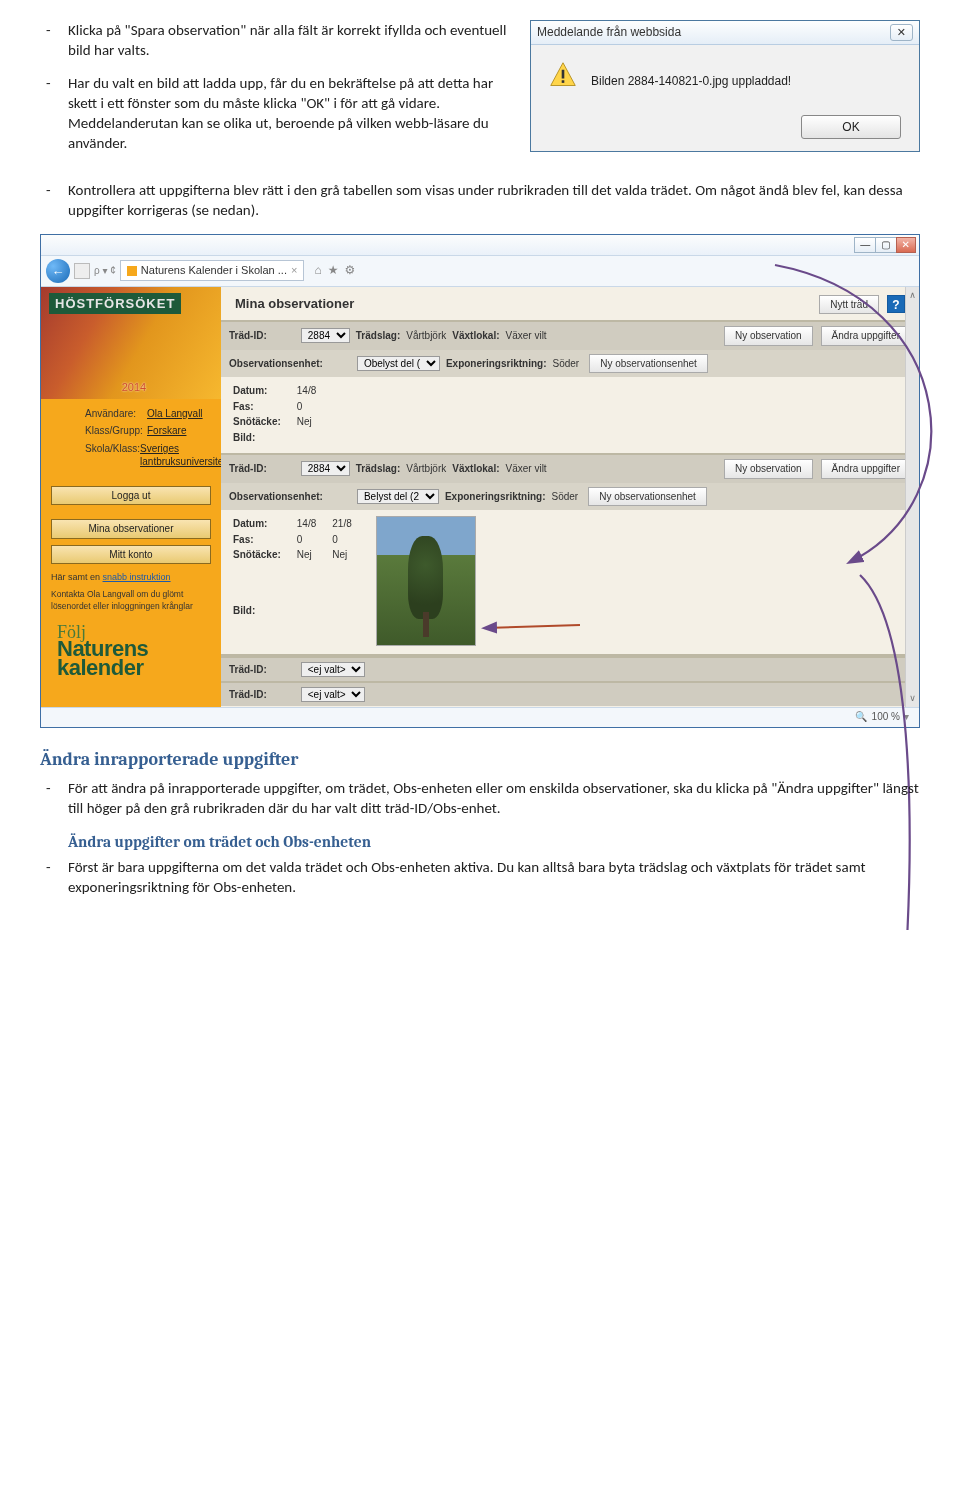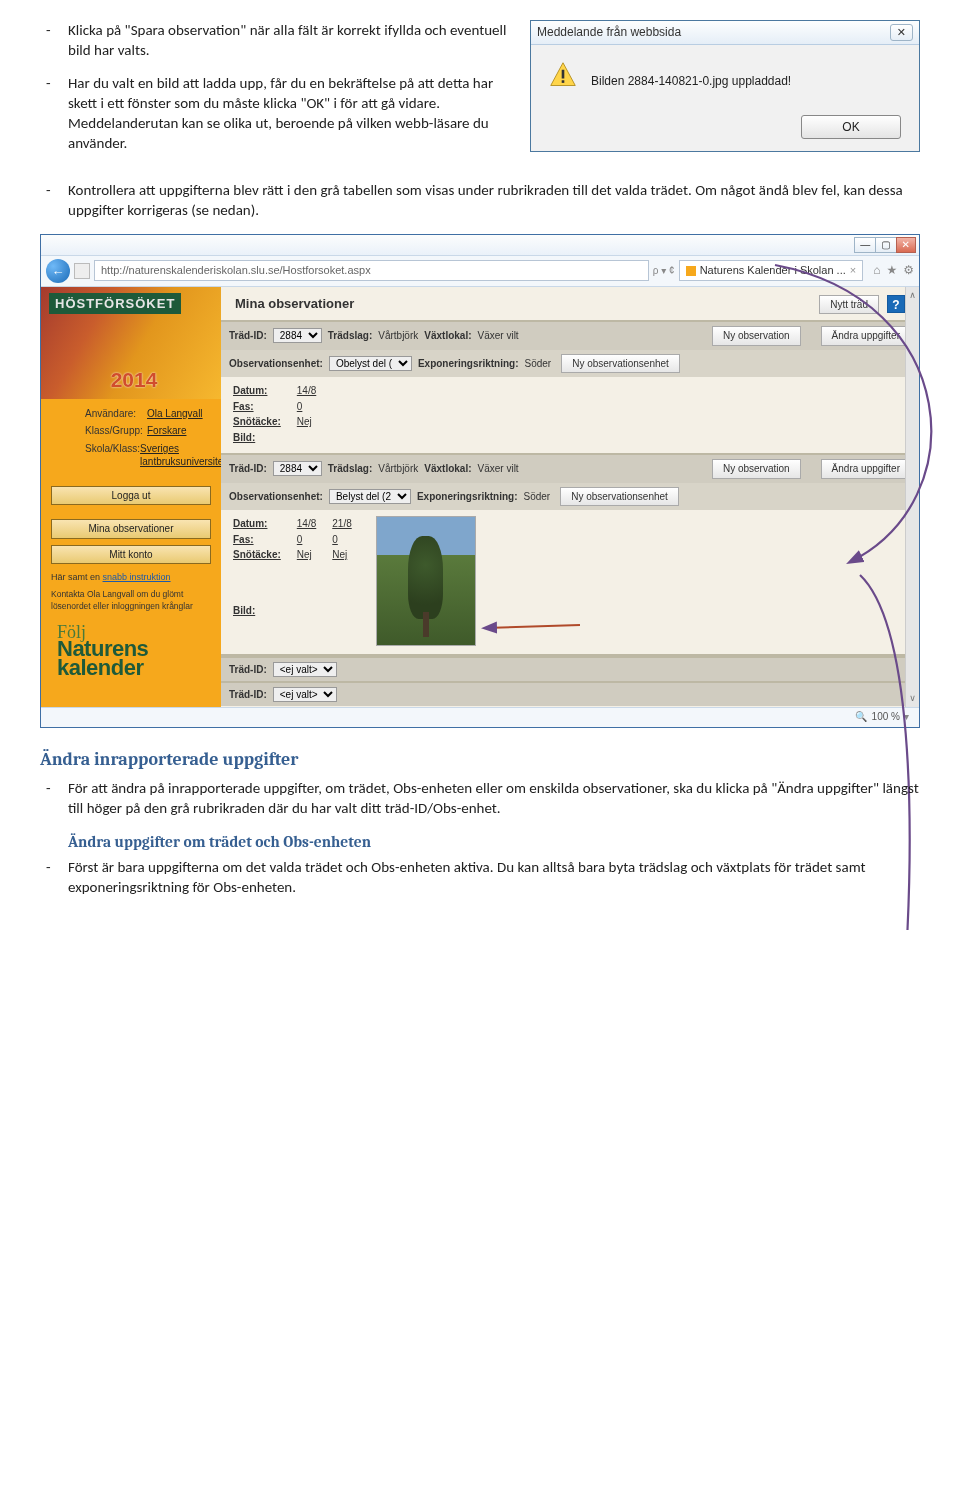--- a/index.html
+++ b/index.html
@@ -42,46 +42,46 @@
   .addr-row { display:flex; align-items:center; gap:4px; padding:3px 5px; background:#f3f7fb; border-bottom:1px solid #c9d8e8; }
   .nav-back { width:24px;height:24px;border-radius:50%;background:radial-gradient(circle at 30% 30%,#6fb9f7,#1a6ab7);display:flex;align-items:center;justify-content:center;color:#fff;font-size:13px; }
   .addr-input { flex:1; border:1px solid #b7c5d5; background:#fff; padding:2px 6px; font-size:11px; color:#666; }
   .tabbox { border:1px solid #b7c5d5; background:#fff; padding:2px 6px; font-size:11px; display:flex; align-items:center; gap:4px; }
   .tab-x { color:#999; }
   .mini-icons { display:flex; gap:6px; color:#888; font-size:12px; margin-left:6px; }
   .page-area { display:flex; background:#eee; height:440px; overflow:hidden; }
   .sidebar { width:180px; background:#f6a81c; color:#222; display:flex; flex-direction:column; }
   .banner { position:relative; height:112px; background:linear-gradient(120deg,#a43a2e 0%,#c95d2c 30%,#e2961d 55%,#f6b82f 100%); }
   .banner-title { position:absolute; top:6px; left:8px; background:#1e5a3a; color:#e5e5e5; font-weight:bold; font-size:13px; padding:2px 6px; letter-spacing:1px; }
-  .banner-year { position:absolute; bottom:4px; left:6px; right:0; text-align:center; color:#d14d2c; font-weight:bold; font-size:21px; text-shadow:0 0 2px #fff; }
+  .banner-year { position:absolute; bottom:4px; left:6px; right:0; text-align:center; color:#d14d2c; font-weight:normal; font-size:11px; text-shadow:0 0 2px #fff; }
   .user-box { padding:8px 8px 10px; font-size:10px; }
   .user-row { display:flex; margin-bottom:4px; }
   .user-row .lab { width:62px; color:#333;margin-left:36px; }
   .user-row .val { flex:1; color:#222; text-decoration:underline; }
   .side-btn { margin:3px 10px; border:1px solid #8a6a20; background:linear-gradient(#f9e4b1,#e9ca72); padding:2px 20px; text-align:center; font-size:10px; }
   .side-note { font-size:9px; padding:4px 10px; color:#333; }
   .side-note a{ color:#1e5aa8; text-decoration:underline; }
   .side-note2 { font-size:8.5px; padding:2px 10px 8px; color:#333; }
   .nk-logo { padding:4px 16px 0; }
   .nk-script { font-family:"Segoe Script","Comic Sans MS",cursive; color:#4a7a3a; font-size:18px; line-height:0.9; }
   .nk-main { color:#1e5a3a; font-weight:bold; font-size:22px; line-height:0.85; letter-spacing:-0.5px; }
   .content { flex:1; background:#f4f0e6; padding:0; position:relative; overflow:hidden; }
   .hdr-row { display:flex; justify-content:space-between; align-items:center; padding:8px 14px 6px; }
   .hdr-title { font-size:13px; font-weight:bold; }
   .std-btn { border:1px solid #aaa; background:linear-gradient(#fff,#e6e6e6); padding:2px 10px; font-size:10px; display:inline-block; }
   .help-btn { background:#1a6ab7; color:#fff; border:1px solid #155a9e; width:18px; height:18px; text-align:center; line-height:18px; font-weight:bold; font-size:12px; }
   .sep { border-top:2px solid #bdb8a4; margin:0; }
   .obs-block { border-bottom:2px solid #bdb8a4; }
   .gray-bar { background:#d0ccc0; padding:4px 8px; display:flex; flex-wrap:wrap; align-items:center; gap:6px; font-size:10px; }
   .gray-bar .lab { font-weight:bold; }
-  .gray-bar select{ font-size:10px; border:1px solid #999; padding:0 2px; }
-  .gray-bar .rbtns { margin-left:auto; display:flex; gap:20px; }
+  .gray-bar select{ font-size:10px; border:1px solid #999; padding:0 2px;margin-left:28px; }
+  .gray-bar .rbtns { margin-left:auto; display:flex; gap:8px; }
   .data-tab { padding:6px 10px 8px; font-size:10px; }
   .data-tab table{ border-collapse:collapse; }
-  .data-tab td{ padding:1px 14px 1px 2px;text-decoration:underline; }
+  .data-tab td{ padding:1px 14px 1px 2px; }
   .data-tab .lab{ font-weight:bold; }
   .tree-img { width:100px; height:130px; background:linear-gradient(#7fa6cc 0%,#7fa6cc 30%,#5a7a3c 30%,#3f5a2a 100%); position:relative; display:inline-block; border:1px solid #aaa; margin-left:10px; vertical-align:top; }
   .tree-shape{ position:absolute; left:32%; top:15%; width:36%; height:65%; background:radial-gradient(circle at 50% 35%,#3e5a2c 0%,#2c3f1e 70%); border-radius:40% 40% 30% 30%; }
   .trunk{ position:absolute; left:47%; bottom:6%; width:6%; height:20%; background:#4a3a2a; }
   .status-bar { position:absolute; bottom:0; left:0; right:0; height:20px; background:#f3f7fb; border-top:1px solid #c9d8e8; display:flex; justify-content:flex-end; align-items:center; padding:0 10px; font-size:10px; color:#555; gap:4px; }
   .scroll-v { position:absolute; right:0; top:0; bottom:20px; width:14px; background:#e6e6e6; border-left:1px solid #ccc; }
   .scroll-v::before{ content:"∧"; position:absolute; top:2px; left:0; right:0; text-align:center; font-size:9px; color:#777;}
   .scroll-v::after{ content:"∨"; position:absolute; bottom:2px; left:0; right:0; text-align:center; font-size:9px; color:#777;}
   
   .arrow-svg { position:absolute; pointer-events:none; top:0; left:0; }
@@ -127,21 +127,20 @@
 
 <div class="browser-frame">
   <div class="win-top">
     <span class="win-btn">—</span>
     <span class="win-btn">▢</span>
     <span class="win-btn close-x">✕</span>
   </div>
   <div class="addr-row">
     <div class="nav-back">←</div>
     <div style="width:16px;height:16px;border:1px solid #bbb;background:#eee;"></div>
-    <div class="addr-input">http://naturenskalenderiskolan.slu.se/Hostforsoket.aspx</div>
     <div style="color:#888;font-size:10px;">ρ ▾ ¢</div>
     <div class="tabbox">
       <span style="width:10px;height:10px;background:#f6a81c;display:inline-block;"></span>
       <span>Naturens Kalender i Skolan ...</span>
       <span class="tab-x">×</span>
     </div>
     <div class="mini-icons">
       <span>⌂</span>
       <span>★</span>
       <span>⚙</span>

